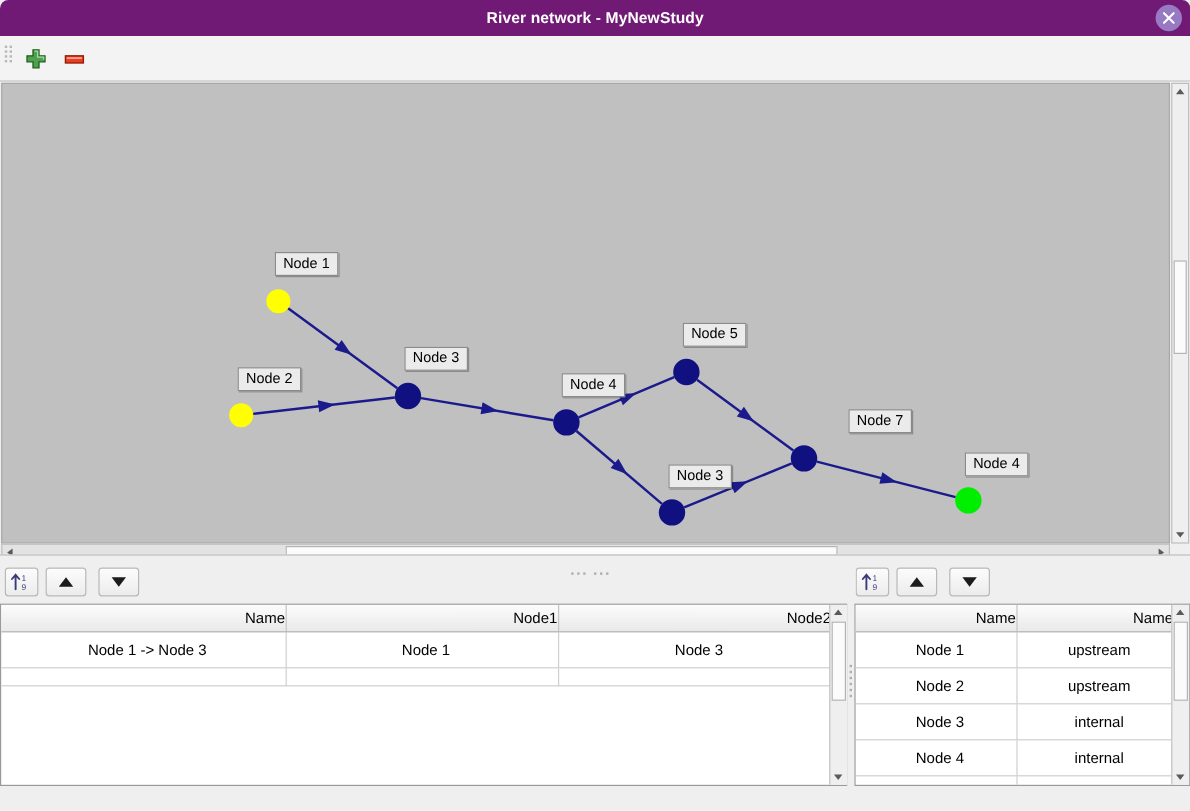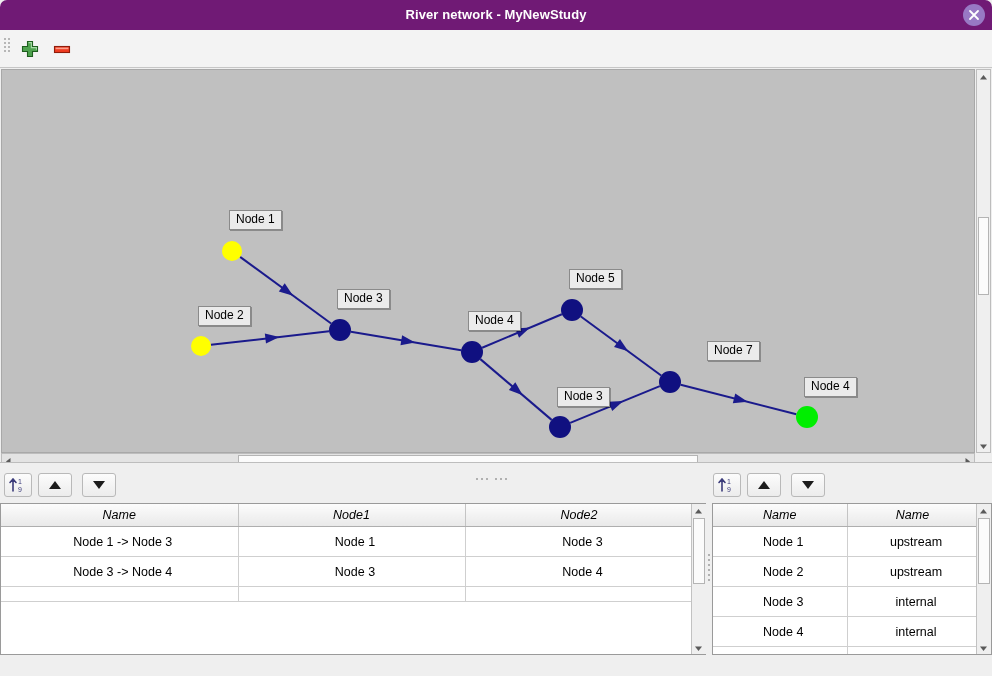--- a/index.html
+++ b/index.html
@@ -171,23 +171,22 @@
     width: 100%;
     font-size: 12.5px;
   }
   table.grid th {
     background: linear-gradient(#fcfcfc, #e9e9e9);
     border-right: 1px solid #c4c4c4;
     border-bottom: 1px solid #aeaeae;
     height: 22px;
     font-weight: normal;
     color: #000;
-    text-align: center;
+    text-align: right;
     padding: 0;
-    font-style: italic;
   }
   table.grid td {
     border-right: 1px solid #cfcfcf;
     border-bottom: 1px solid #cfcfcf;
     height: 29px;
     padding: 0 0 0 7px;
     color: #000;
     text-align: center;
     white-space: nowrap;
     overflow: hidden;
@@ -399,25 +398,20 @@
             <th>Node2</th>
           </tr>
         </thead>
       <tbody id="reaches-body">
           <tr>
             <td>Node 1 -&gt; Node 3</td>
             <td>Node 1</td>
             <td>Node 3</td>
           </tr>
           <tr>
-            <td>Node 3 -&gt; Node 4</td>
-            <td>Node 3</td>
-            <td>Node 4</td>
-          </tr>
-          <tr>
             <td class="empty"></td>
             <td class="empty"></td>
             <td class="empty"></td>
           </tr>
         </tbody>
     </table>
     <div class="tbl-vscroll" style="height:150px;">
       <div style="position:absolute;left:0;top:0;width:13px;height:13px;">
         <svg width="13" height="13" viewBox="0 0 13 13">
             <path d="M6.5 4 L10 8.5 L3 8.5 Z" fill="#5a5a5a"></path>

